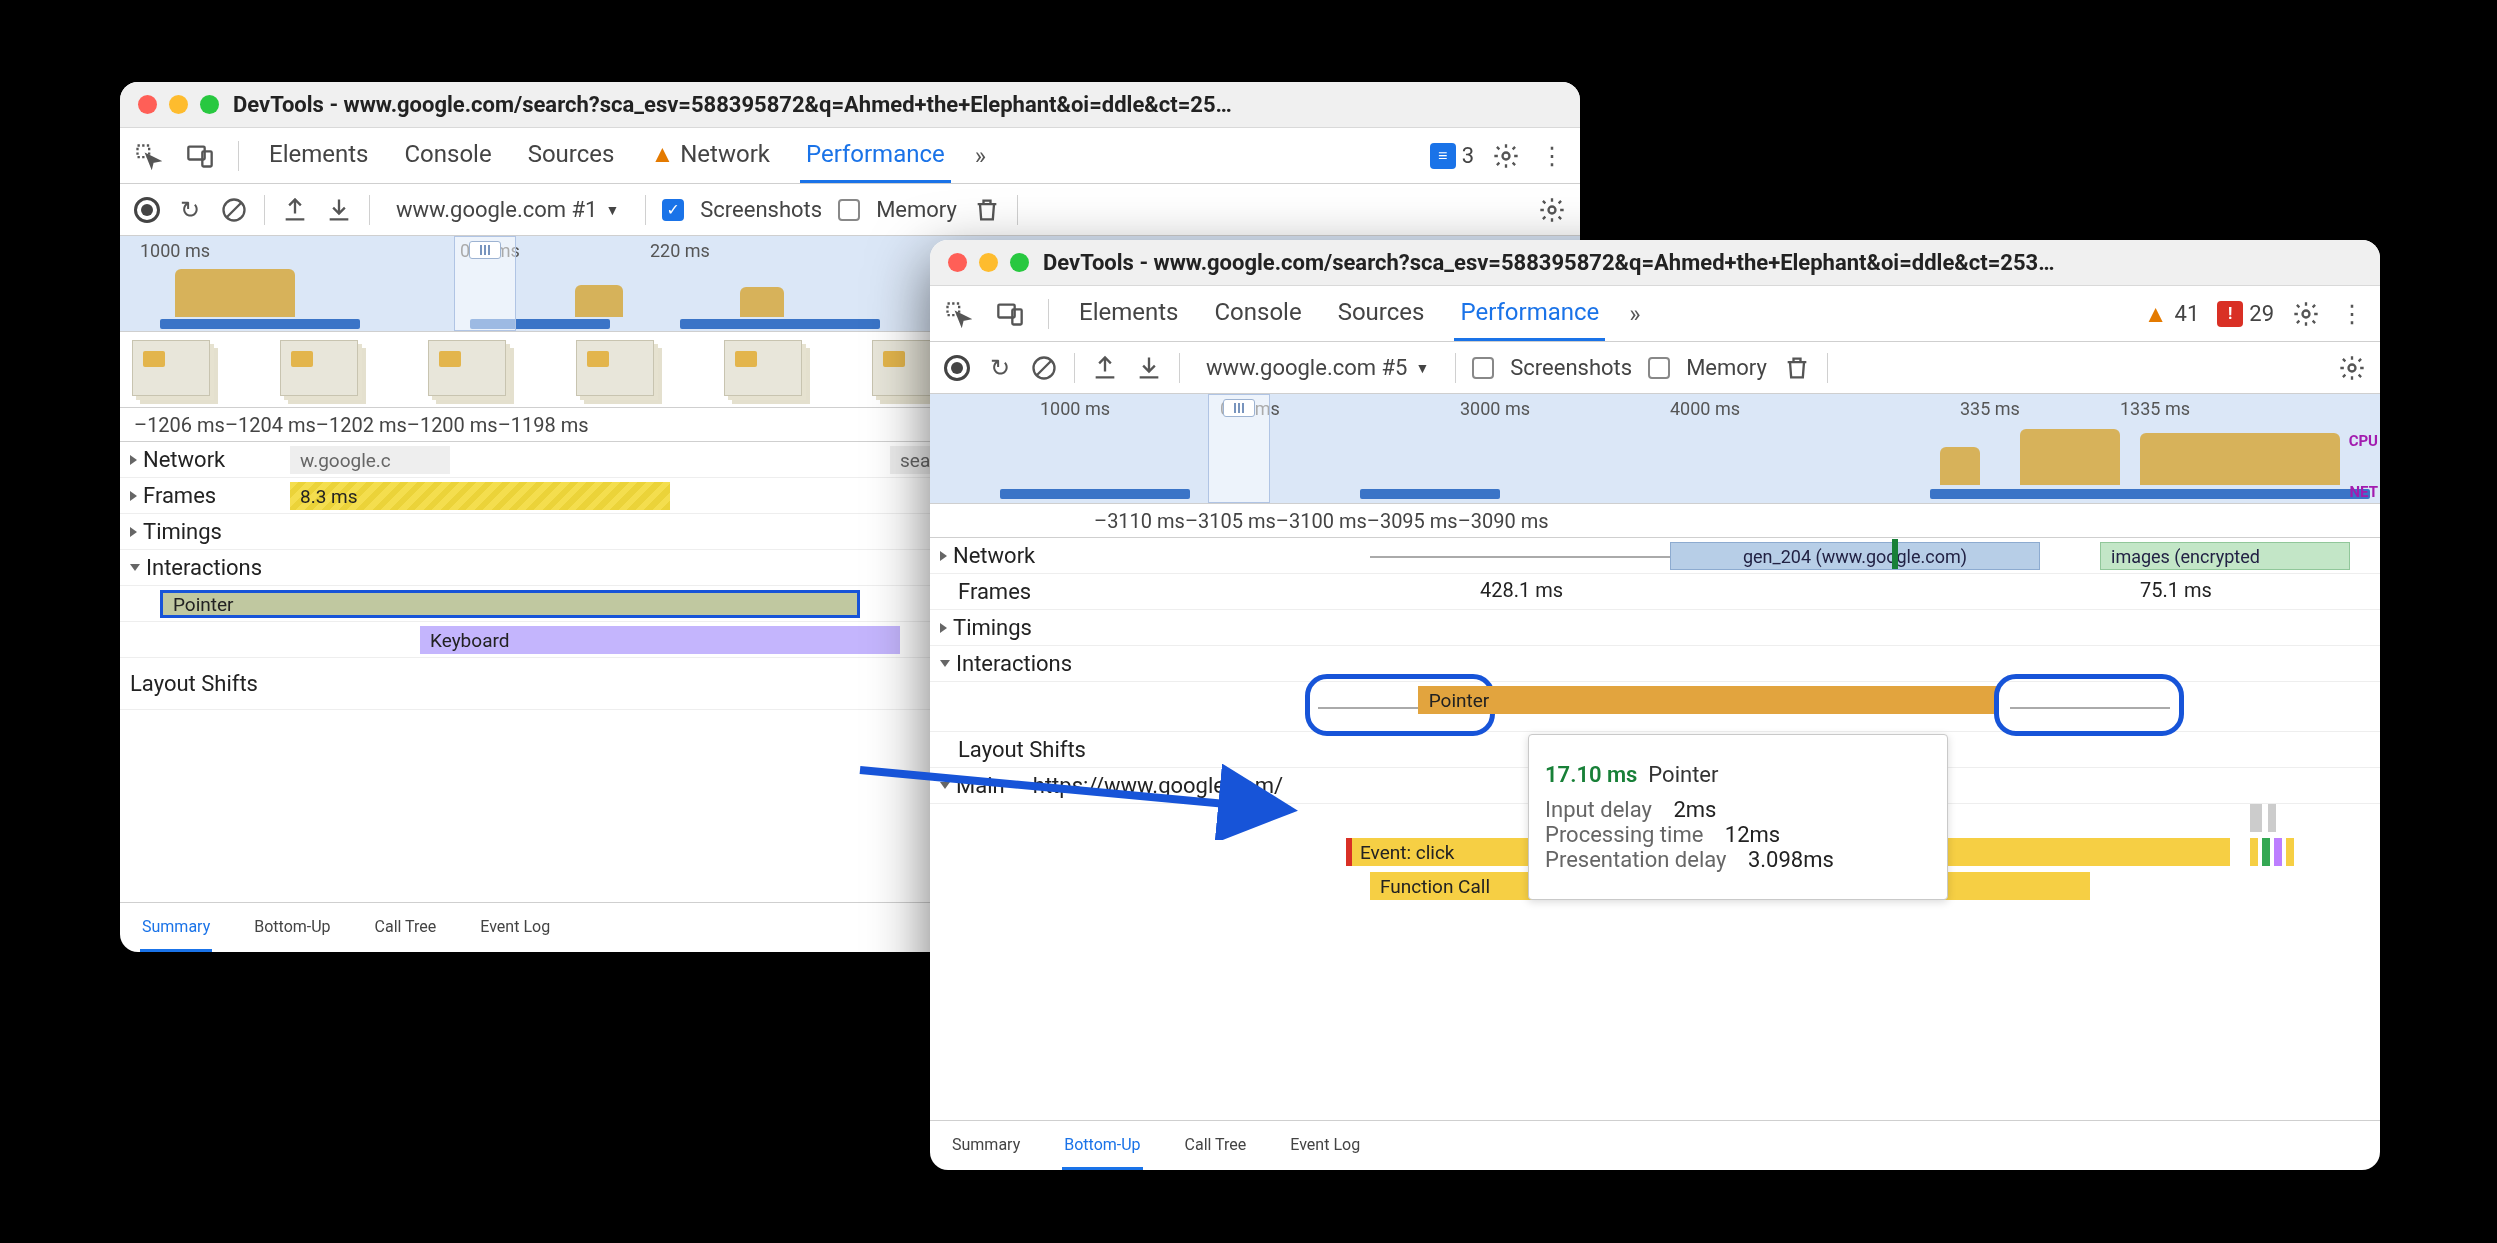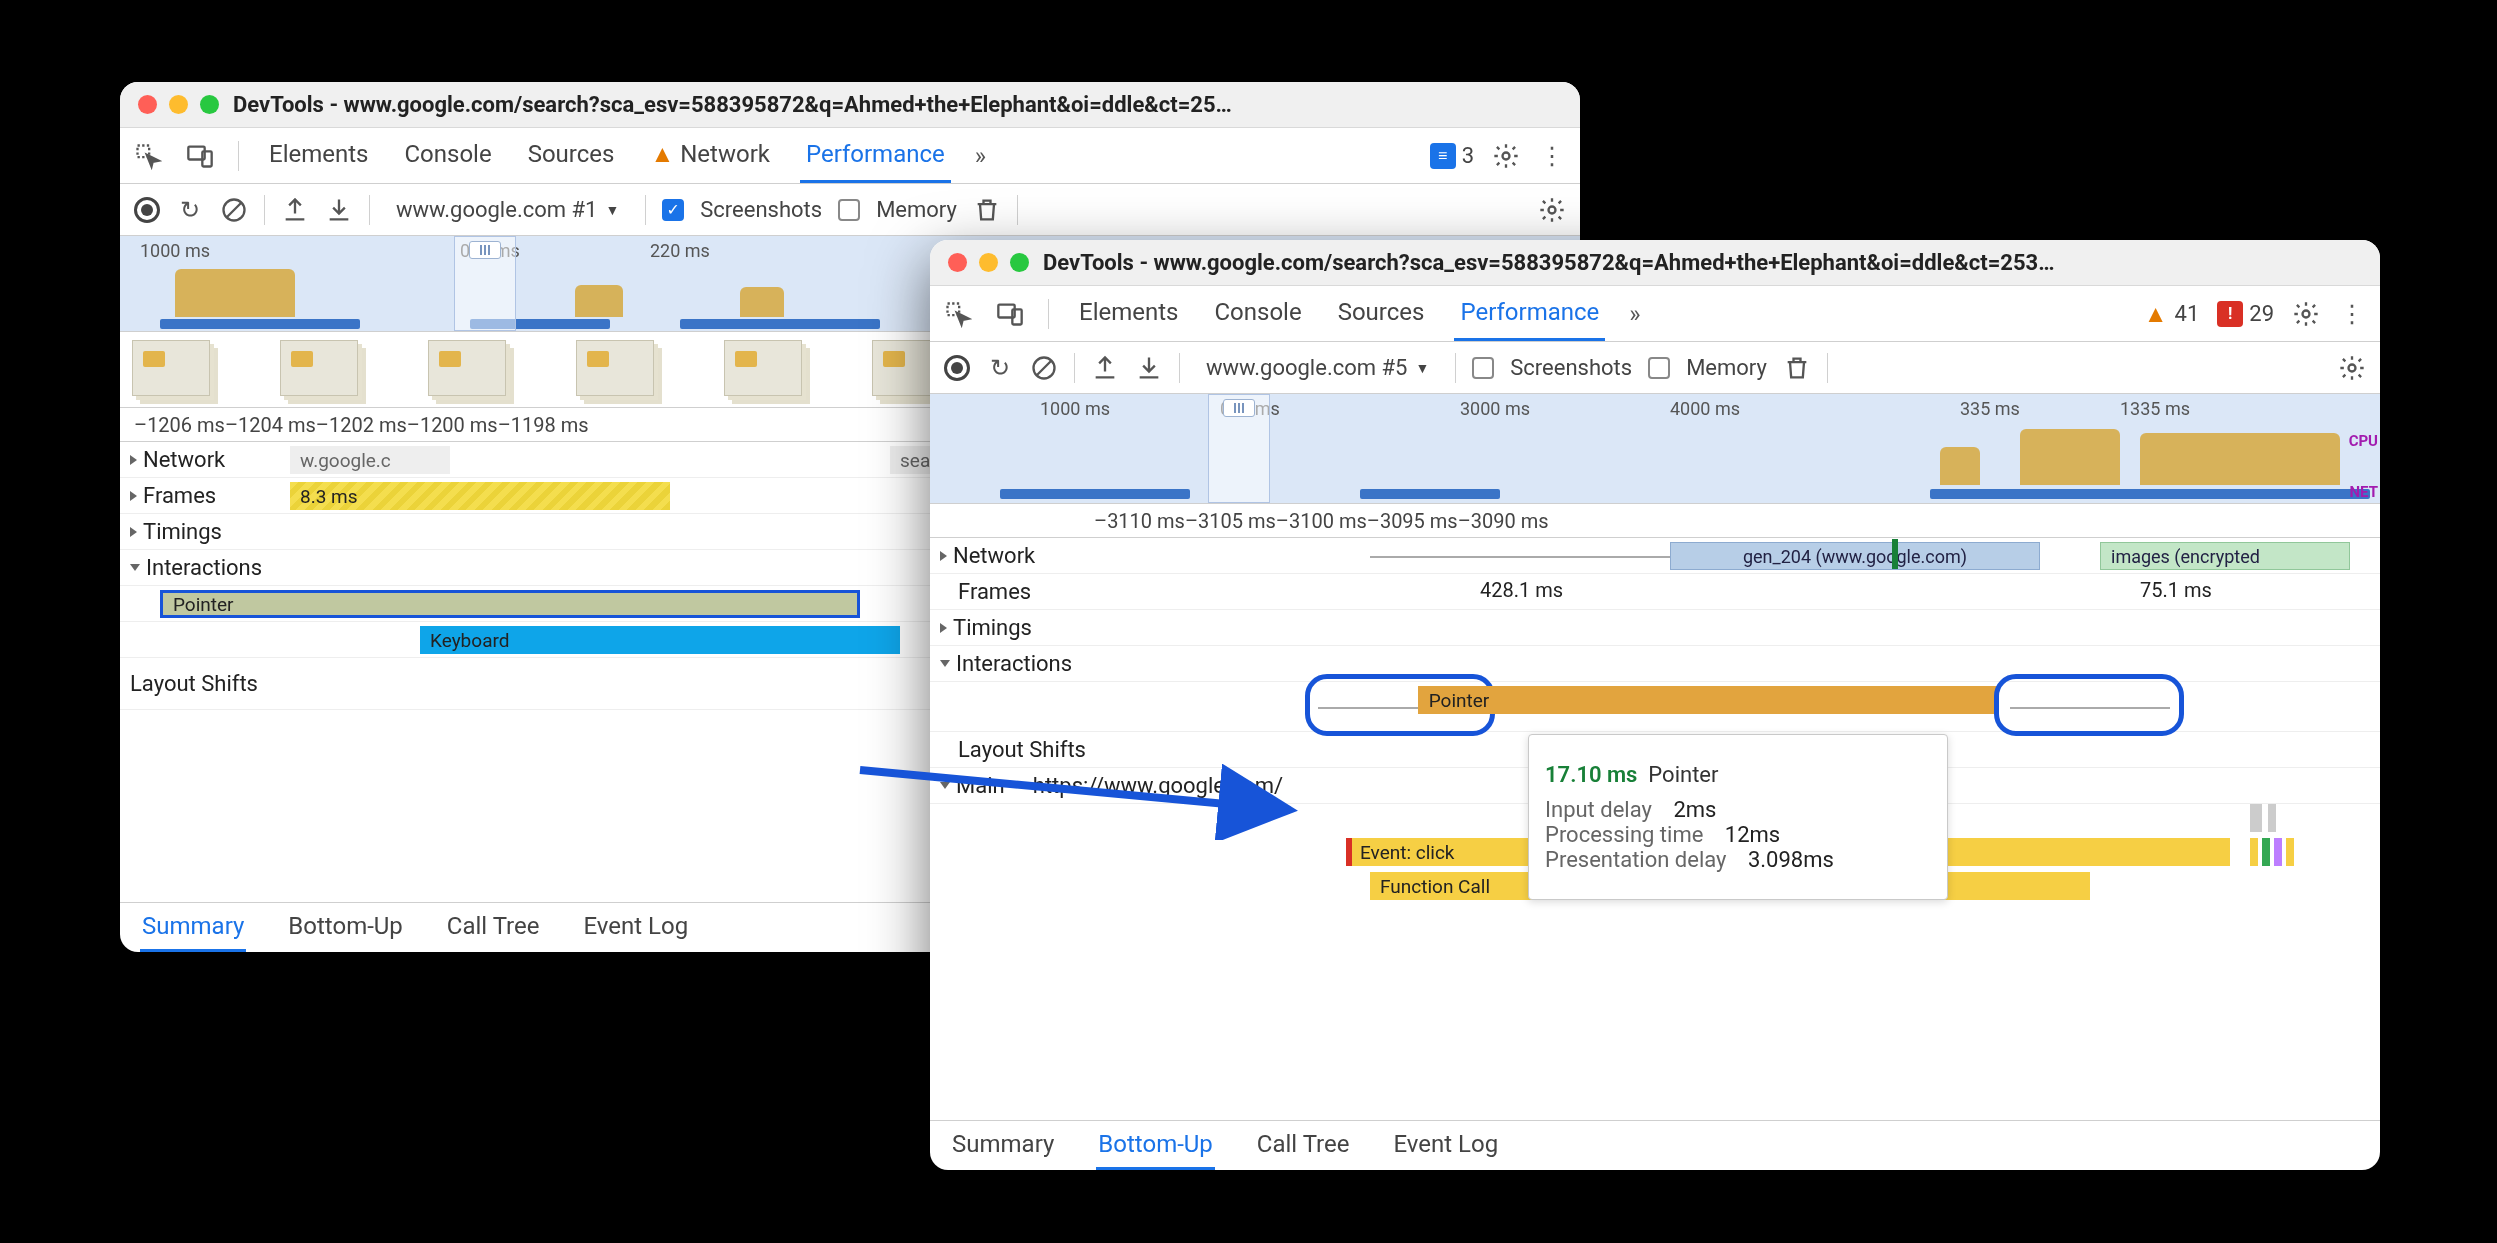--- a/index.html
+++ b/index.html
@@ -197,34 +197,34 @@
     flex: 1; position: relative; height: 100%;
   }
   .bar {
     position: absolute; top: 4px; height: 28px;
     display: flex; align-items: center; padding: 0 10px;
     font-size: 19px; color: #222;
     box-sizing: border-box;
   }
   .bar.frames { background: repeating-linear-gradient(135deg,#f4de4e,#f4de4e 6px,#ebd339 6px,#ebd339 12px); color:#222; }
   .bar.pointer-sel { background: #c0c8a0; border: 3px solid #1754d8; color:#222; }
-  .bar.keyboard { background: #0ea5e9; color:#222; }
+  .bar.keyboard { background: #c4b5fd; color:#222; }
   .bar.orange { background: #e2a43e; }
   .bar.gray { background: #d1d1d1; }
   .bar.yellow { background: #f6cf44; }
   .bar.net-blue { background:#b7cee7; border: 1px solid #8dabd0; color:#224; font-size:18px;}
   .bar.net-green { background:#c3e6c7; border: 1px solid #91c79a; color:#224; font-size:18px;}
   .whisker {
     position: absolute; top: 50%; height: 2px; background: #aaa;
   }
   .sub { padding-left: 20px; }
   .bottom-tabs {
     height: 50px; display:flex; align-items:center; gap:40px; padding:0 20px;
     border-top: 1px solid #cfcfcf;
-    font-size: 24px; color: #444;
+    font-size: 16px; color: #444;
   }
   .bottom-tabs .btab { padding: 0 2px; height:100%; display:flex; align-items:center; border-bottom:3px solid transparent; cursor:pointer;}
   .bottom-tabs .btab.active { color:#1a73e8; border-bottom-color:#1a73e8; }
   .sel-box { position:absolute; border: 5px solid #1754d8; border-radius: 22px; }
   .arrow {
     position: absolute;
     pointer-events: none;
     z-index: 20;
   }
   .tooltip {

